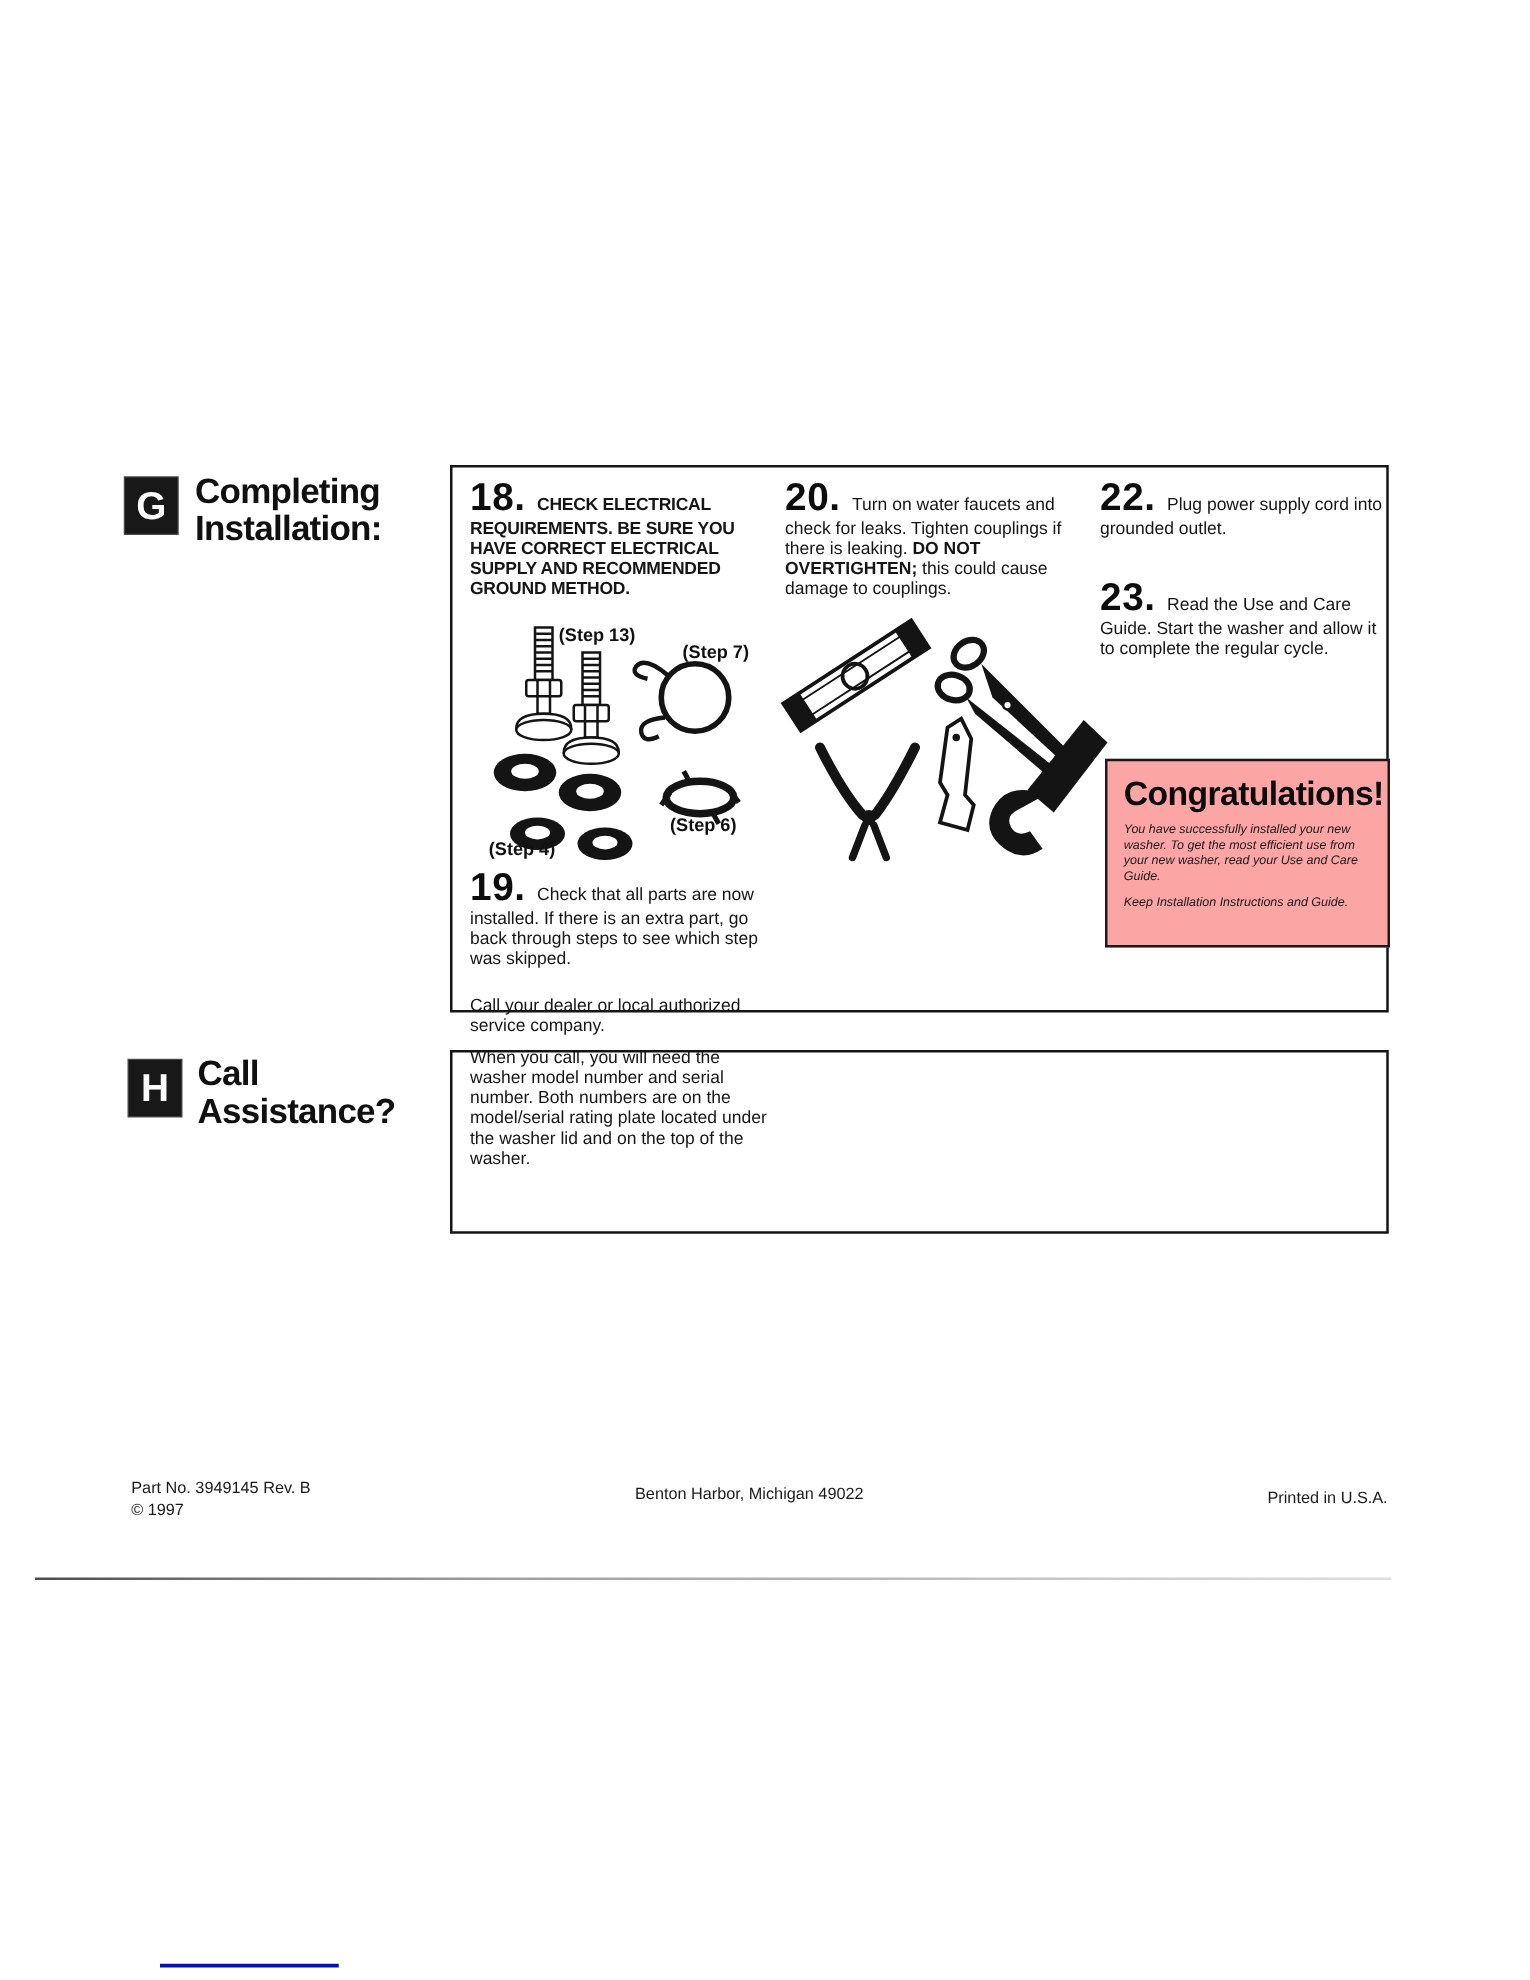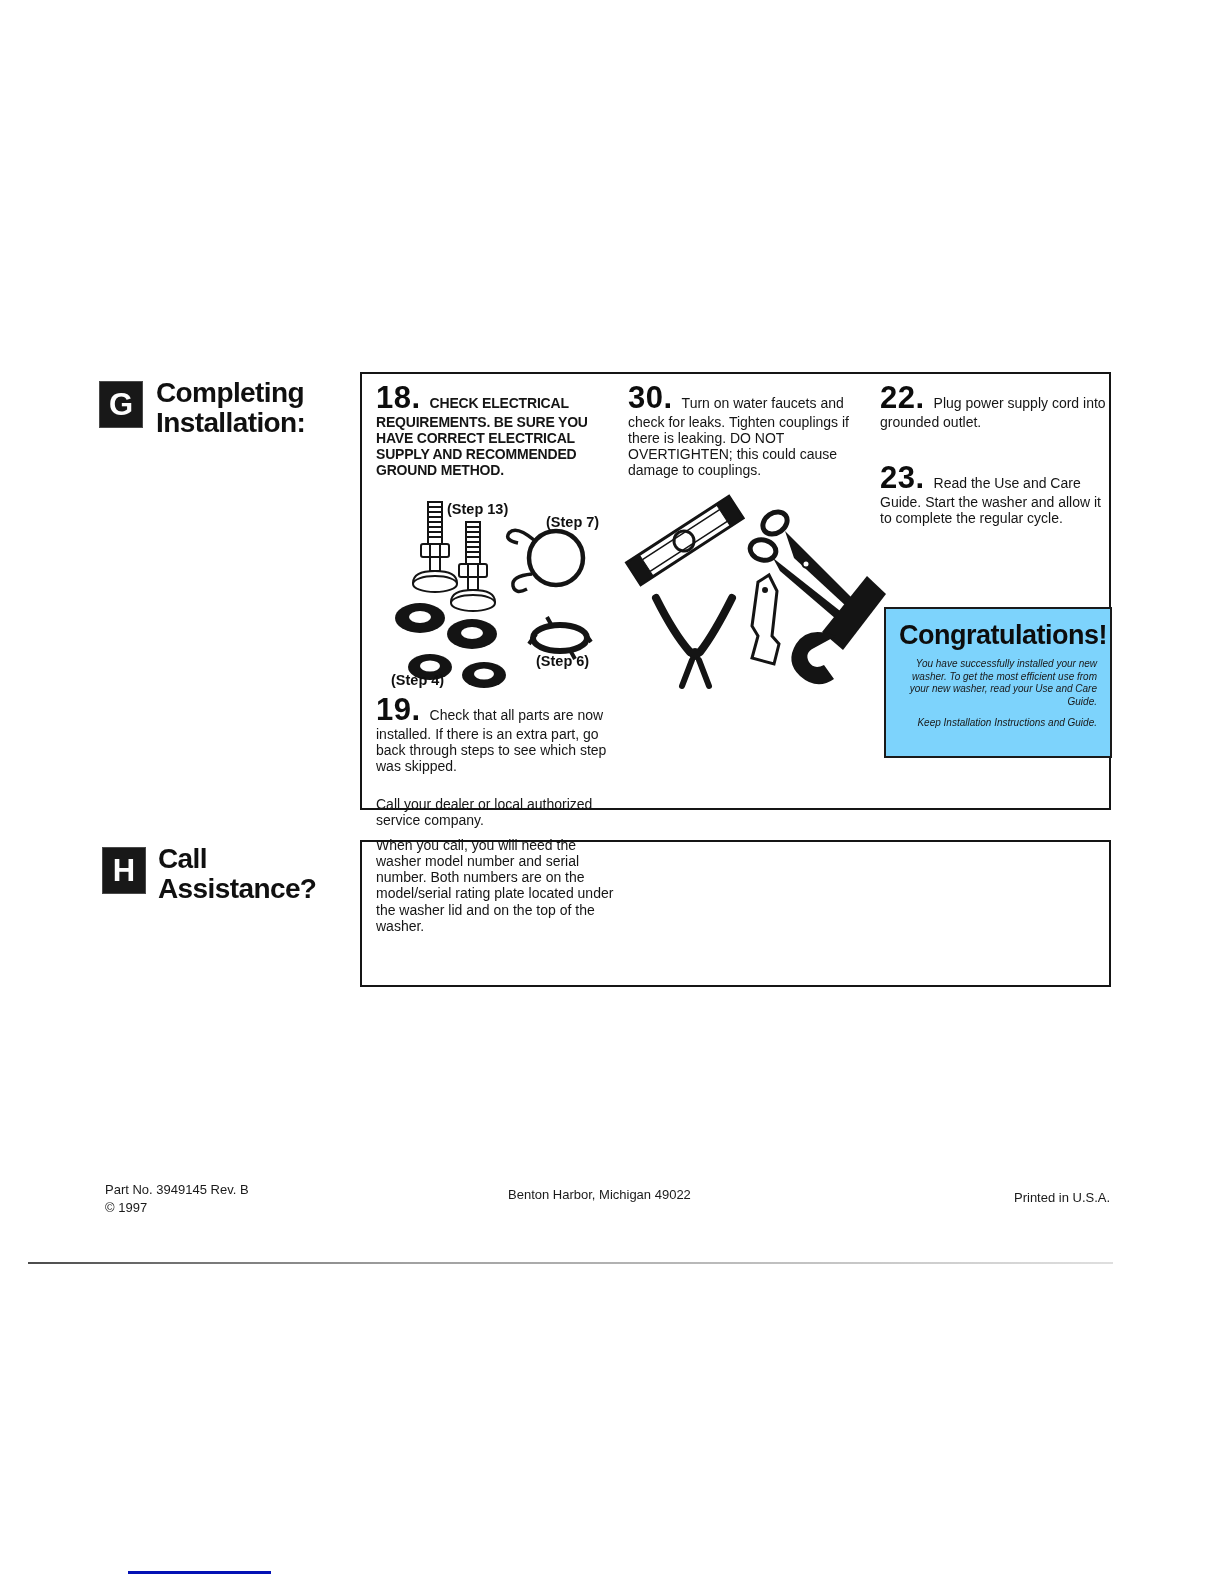--- a/index.html
+++ b/index.html
@@ -21,26 +21,26 @@
   }
   
   .big-box { border:2.5px solid #151515; background:#fff; }
   
   .step { font-size:14px; line-height:1.14; color:#151515; }
   .step .num {
     font-size:31px; font-weight:bold; letter-spacing:0.5px;
     margin-right:9px; color:#0d0d0d;
   }
   .step.boldstep { font-weight:bold; letter-spacing:-0.2px; }
-  .step b { font-weight:normal; }
+  .step b { font-weight:bold; }
   
   .figlabel { font-weight:bold; font-size:14.5px; color:#101010; white-space:nowrap; }
   
   .congrats {
-    border:2.5px solid #1a1a1a; background:#7dd3fc; padding:11px 13px 10px 13px;text-align:right;
+    border:2.5px solid #1a1a1a; background:#fca5a5; padding:11px 13px 10px 13px;
   }
   .congrats h2 { font-size:27px; font-weight:bold; letter-spacing:-0.5px; margin-bottom:7px; color:#0d0d0d; }
   .congrats p { font-style:italic; font-size:10px; line-height:1.26; margin-bottom:9px; color:#181818; }
   .congrats p:last-child { margin-bottom:16px; }
   
   .assist-text p { font-size:14px; line-height:1.15; margin-bottom:9px; color:#151515; }
   
   .footer-text { font-size:13px; color:#1a1a1a; line-height:1.35; }
   
   .faint-rule {
@@ -107,21 +107,21 @@
   <div class="abs figlabel" style="left:447px;top:501px;">(Step 13)</div>
   <div class="abs figlabel" style="left:546px;top:514px;">(Step 7)</div>
   <div class="abs figlabel" style="left:391px;top:672px;">(Step 4)</div>
   <div class="abs figlabel" style="left:536px;top:653px;">(Step 6)</div>
 
   <p class="abs step" style="left:376px;top:692px;width:244px;">
     <span class="num">19.</span><span>Check that all parts are now installed. If there is an extra part, go back through steps to see which step was skipped.</span>
   </p>
 
   <p class="abs step" style="left:628px;top:380px;width:246px;">
-    <span class="num">30.</span><span>Turn on water faucets and check for leaks. Tighten couplings if there is leaking. </span><b>DO NOT OVERTIGHTEN;</b><span> this could cause damage to couplings.</span>
+    <span class="num">20.</span><span>Turn on water faucets and check for leaks. Tighten couplings if there is leaking. </span><b>DO NOT OVERTIGHTEN;</b><span> this could cause damage to couplings.</span>
   </p>
 
   <svg class="abs" style="left:622px;top:486px;" width="274" height="206" viewBox="0 0 274 206">
     <g transform="rotate(-33 62 55)" stroke="#141414" fill="#fff">
       <rect x="2" y="42" width="122" height="26" stroke-width="3"></rect>
       <rect x="2" y="42" width="15" height="26" fill="#141414"></rect>
       <rect x="109" y="42" width="15" height="26" fill="#141414"></rect>
       <circle cx="62" cy="55" r="10" stroke-width="3"></circle>
       <path d="M17 48 h92 M17 62 h92" stroke-width="1.5" fill="none"></path>
     </g>

